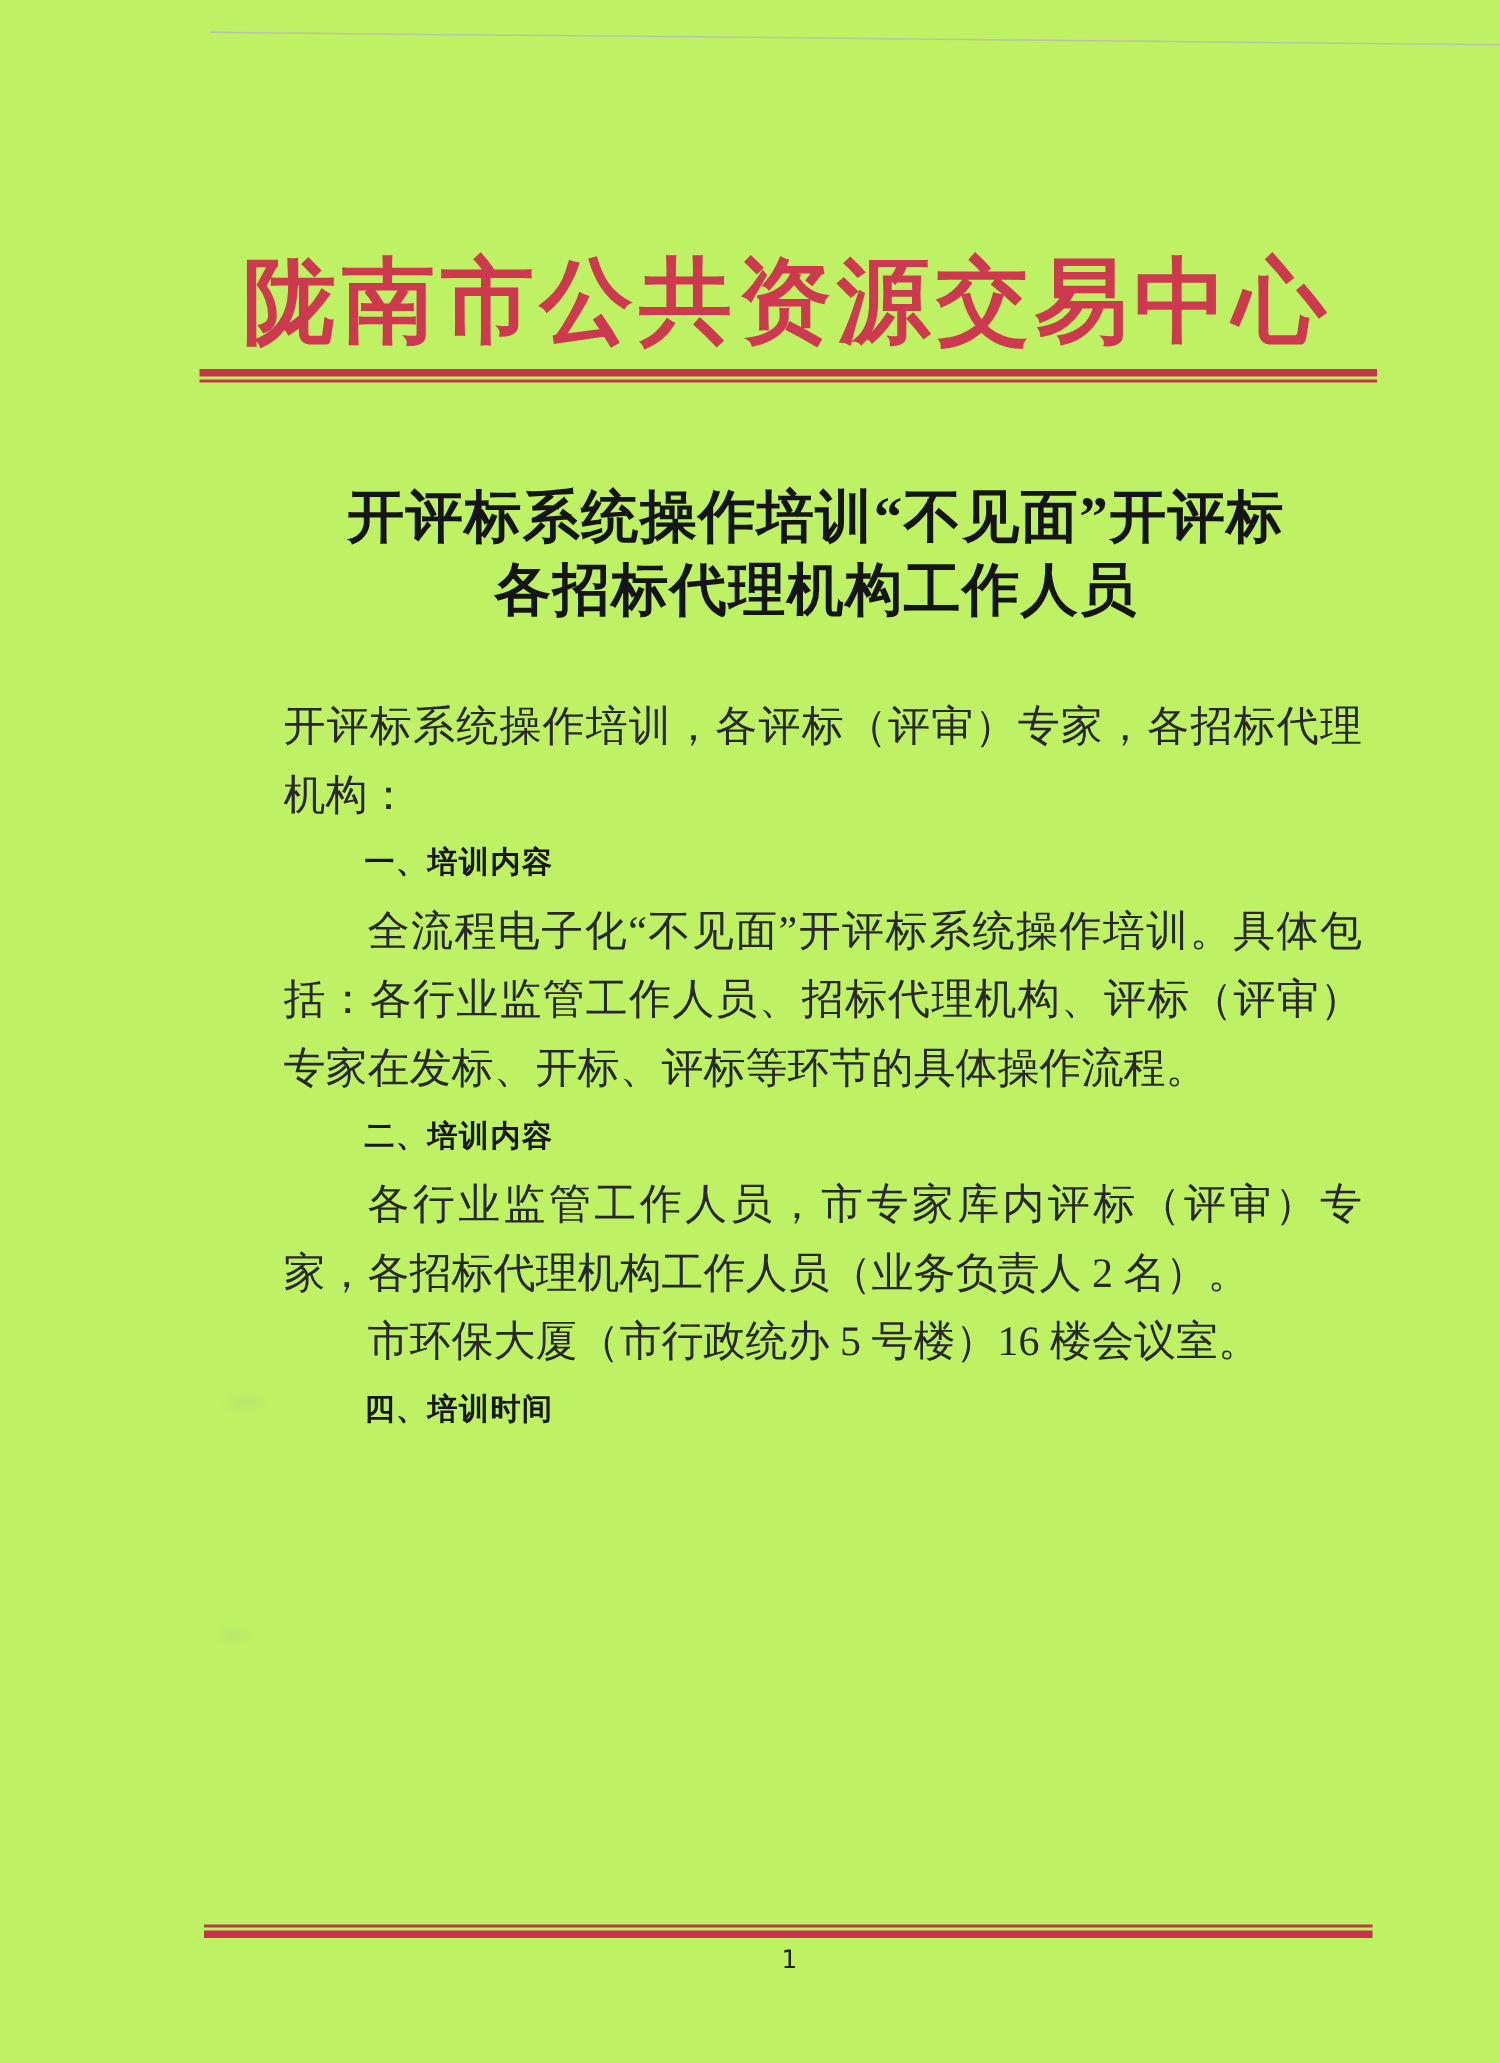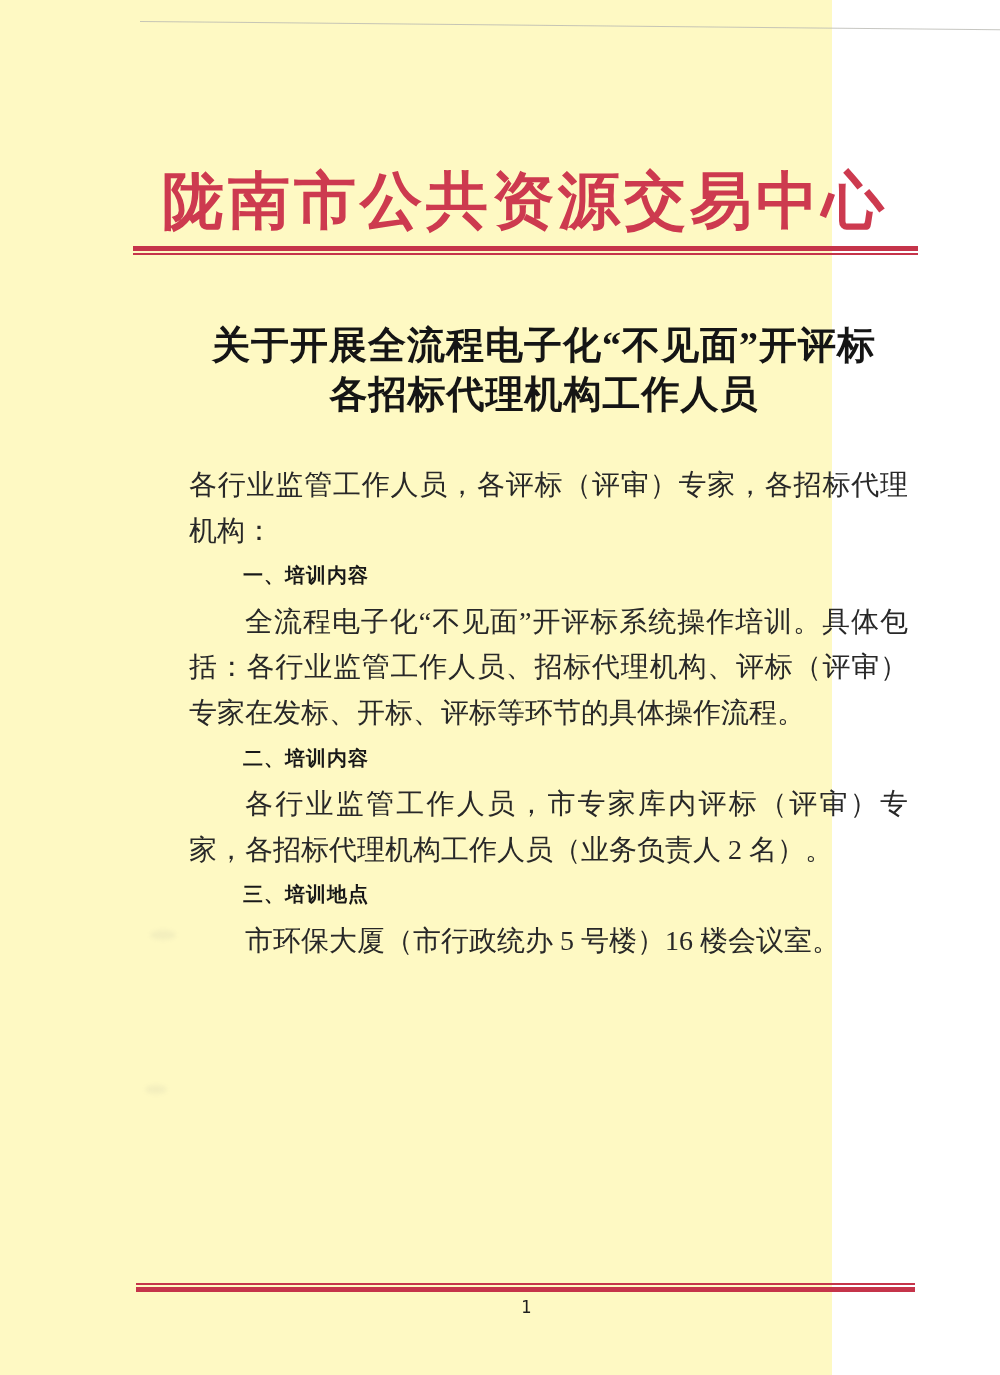--- a/index.html
+++ b/index.html
@@ -4,22 +4,22 @@
 <style>
   html, body { margin: 0; padding: 0; }
   body {
     width: 1000px; height: 1375px;
     background: #ffffff;
     font-family: "Liberation Serif", serif;
     overflow: hidden;
   }
   .paper {
     position: relative;
-    width: 832px; height: 1375px;
-    background: #fef9c3;
+    width: 1000px; height: 1375px;
+    background: #bef264;
   }
   
   .scan-line {
     position: absolute;
     top: 21px; left: 140px;
     width: 870px; height: 1px;
     background: #b8b8b2;
     opacity: 0.8;
     transform: rotate(0.55deg);
     transform-origin: left top;
@@ -112,37 +112,37 @@
 
   <div class="letterhead">陇南市公共资源交易中心</div>
 
   <div class="head-rule">
     <div class="thick"></div>
       <div class="gap"></div>
       <div class="thin"></div>
   </div>
 
   <h1 class="doc-title" style="margin:0;">
-    <span>关于开展全流程电子化“不见面”开评标</span><br>
+    <span>开评标系统操作培训“不见面”开评标</span><br>
     <span>各招标代理机构工作人员</span>
   </h1>
 
   <div class="body-col">
-    <p>各行业监管工作人员，各评标（评审）专家，各招标代理机构：</p>
+    <p>开评标系统操作培训，各评标（评审）专家，各招标代理机构：</p>
 
 
     <h2>一、培训内容</h2>
     <p class="indent">全流程电子化“不见面”开评标系统操作培训。具体包括：各行业监管工作人员、招标代理机构、评标（评审）专家在发标、开标、评标等环节的具体操作流程。</p>
 
     <h2>二、培训内容</h2>
     <p class="indent">各行业监管工作人员，市专家库内评标（评审）专家，各招标代理机构工作人员（业务负责人 2 名）。</p>
 
-    <h2>三、培训地点</h2>
     <p class="indent">市环保大厦（市行政统办 5 号楼）16 楼会议室。</p>
 
+    <h2>四、培训时间</h2>
   </div>
 
   <div class="foot-rule">
     <div class="thin"></div>
       <div class="gap"></div>
       <div class="thick"></div>
   </div>
 
   <div class="page-num">1</div>
 

